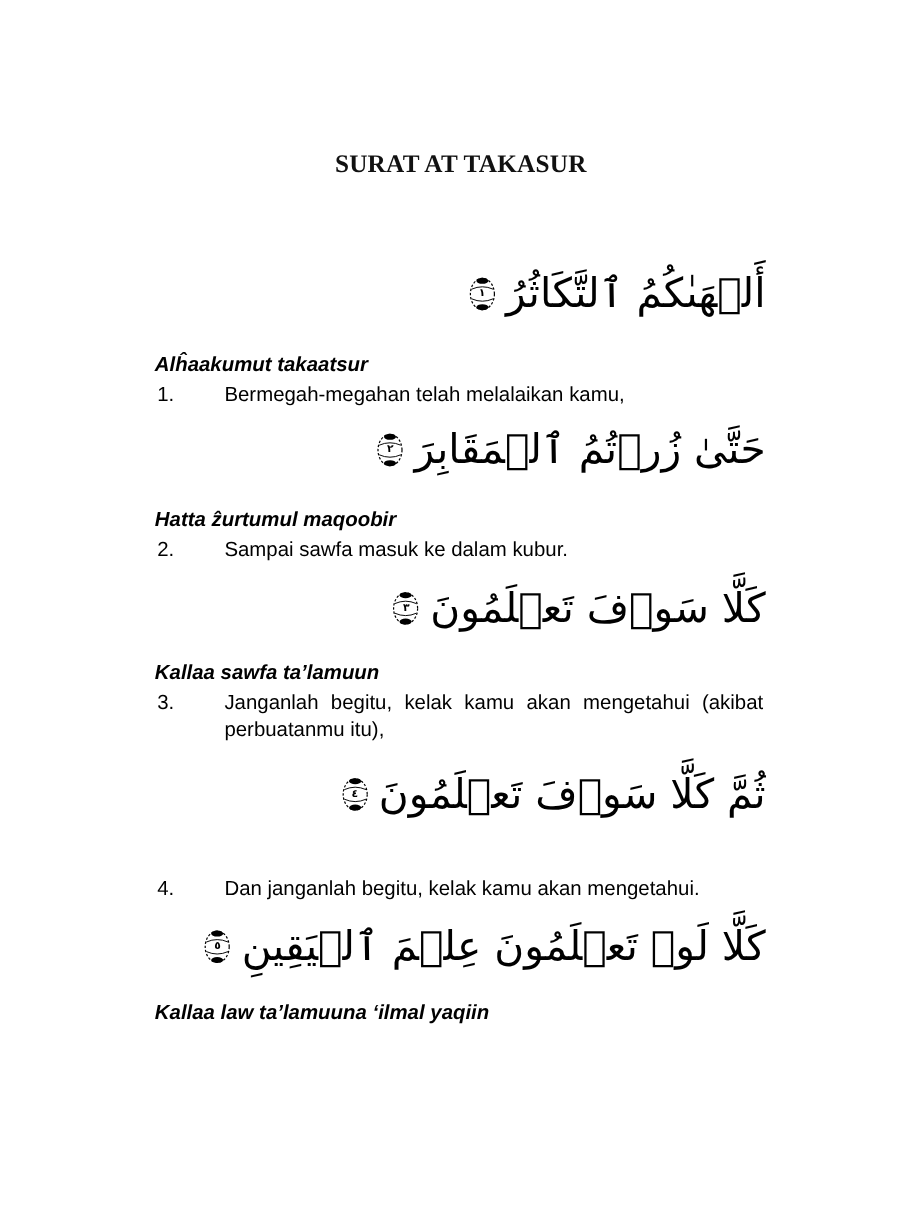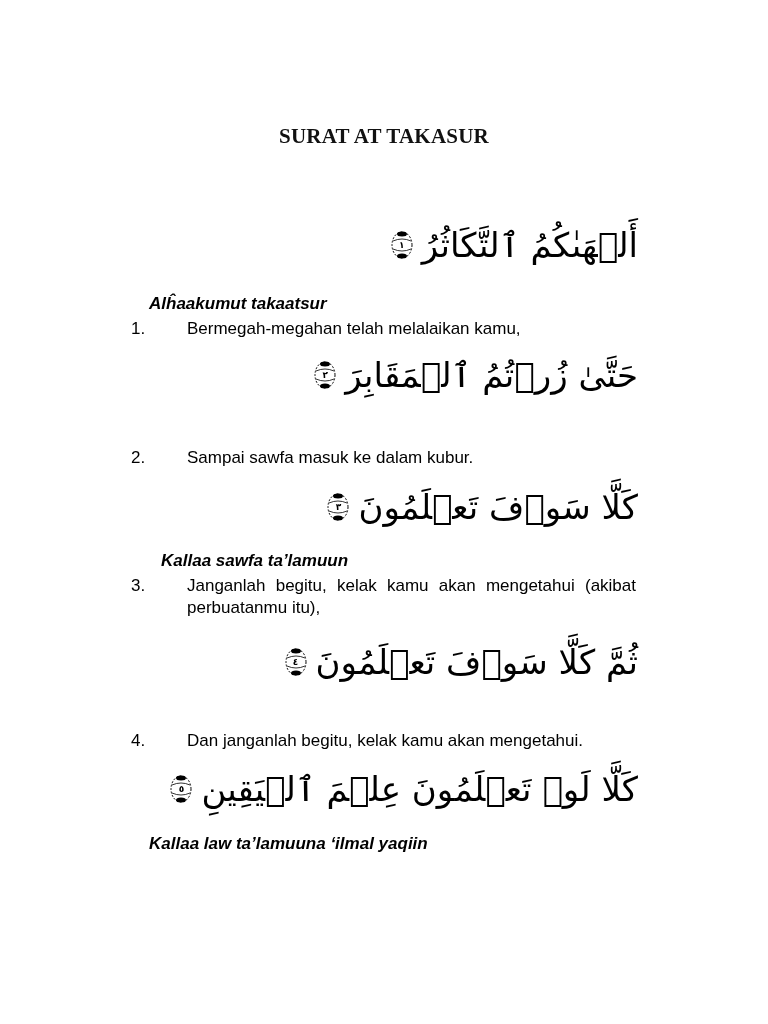--- a/index.html
+++ b/index.html
@@ -72,21 +72,21 @@
       left: 0; top: 0;
     }
     .ayah-marker span {
       position: relative;
       z-index: 1;
       font-size: 9px;
       font-weight: bold;
     }
     .translit {
       position: absolute;
-      left: 149px;
+      left: 129px;
       font-family: "Liberation Sans", sans-serif;
       font-style: italic;
       font-weight: bold;
       font-size: 17px;
       color: #000;
     }
     .translation {
       position: absolute;
       left: 131px;
       width: 505px;
@@ -138,39 +138,40 @@
       <svg width="24" height="32" viewBox="0 0 24 32">
           <ellipse cx="12" cy="16" rx="10" ry="13" fill="none" stroke="#000" stroke-width="1" stroke-dasharray="2 1.5"></ellipse>
           <ellipse cx="12" cy="5" rx="5" ry="2.5" fill="#000"></ellipse>
           <ellipse cx="12" cy="27" rx="5" ry="2.5" fill="#000"></ellipse>
           <path d="M3 12 Q12 8 21 12" fill="none" stroke="#000" stroke-width="0.8"></path>
           <path d="M3 20 Q12 24 21 20" fill="none" stroke="#000" stroke-width="0.8"></path>
         </svg>
       <span>٢</span>
     </span>
   </div>
+  <div class="translit" style="top:423px;">Hatta ẑurtumul maqoobir</div>
   <div class="translation" style="top:447px;">
     <span class="num">2.</span>
     <div class="body">Sampai sawfa masuk ke dalam kubur.</div>
   </div>
 
   <div class="arabic" style="top:490px;">
     <span>كَلَّا سَوۡفَ تَعۡلَمُونَ</span>
     <span class="ayah-marker">
       <svg width="24" height="32" viewBox="0 0 24 32">
           <ellipse cx="12" cy="16" rx="10" ry="13" fill="none" stroke="#000" stroke-width="1" stroke-dasharray="2 1.5"></ellipse>
           <ellipse cx="12" cy="5" rx="5" ry="2.5" fill="#000"></ellipse>
           <ellipse cx="12" cy="27" rx="5" ry="2.5" fill="#000"></ellipse>
           <path d="M3 12 Q12 8 21 12" fill="none" stroke="#000" stroke-width="0.8"></path>
           <path d="M3 20 Q12 24 21 20" fill="none" stroke="#000" stroke-width="0.8"></path>
         </svg>
       <span>٣</span>
     </span>
   </div>
-  <div class="translit" style="top:551px;margin-left:12px;">Kallaa sawfa ta’lamuun</div>
+  <div class="translit" style="top:551px;">Kallaa sawfa ta’lamuun</div>
   <div class="translation" style="top:575px;">
     <span class="num">3.</span>
     <div class="body">Janganlah begitu, kelak kamu akan mengetahui (akibat perbuatanmu itu),</div>
   </div>
 
   <div class="arabic" style="top:645px;">
     <span>ثُمَّ كَلَّا سَوۡفَ تَعۡلَمُونَ</span>
     <span class="ayah-marker">
       <svg width="24" height="32" viewBox="0 0 24 32">
           <ellipse cx="12" cy="16" rx="10" ry="13" fill="none" stroke="#000" stroke-width="1" stroke-dasharray="2 1.5"></ellipse>

